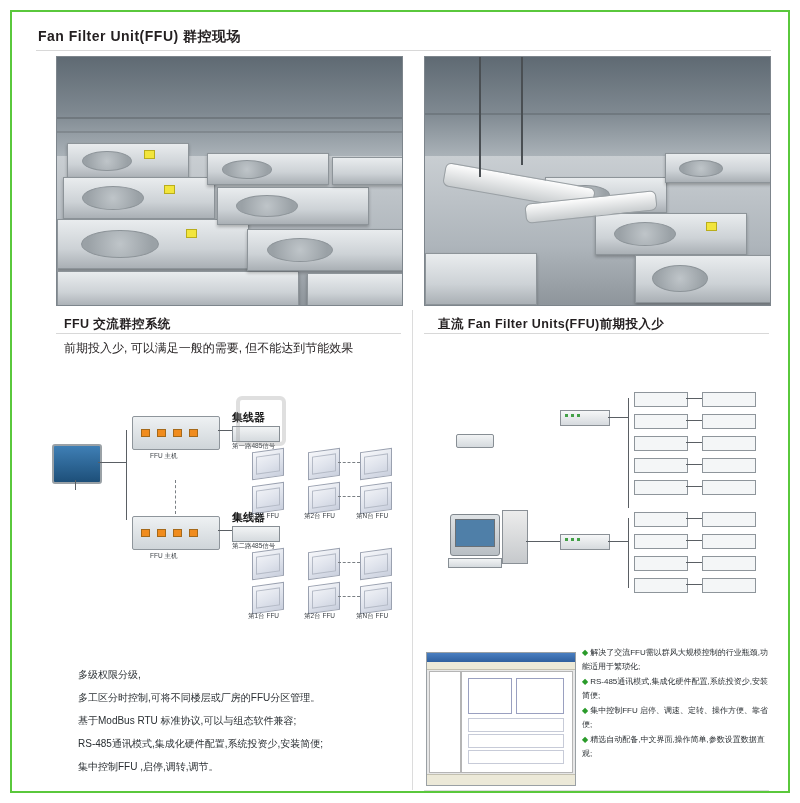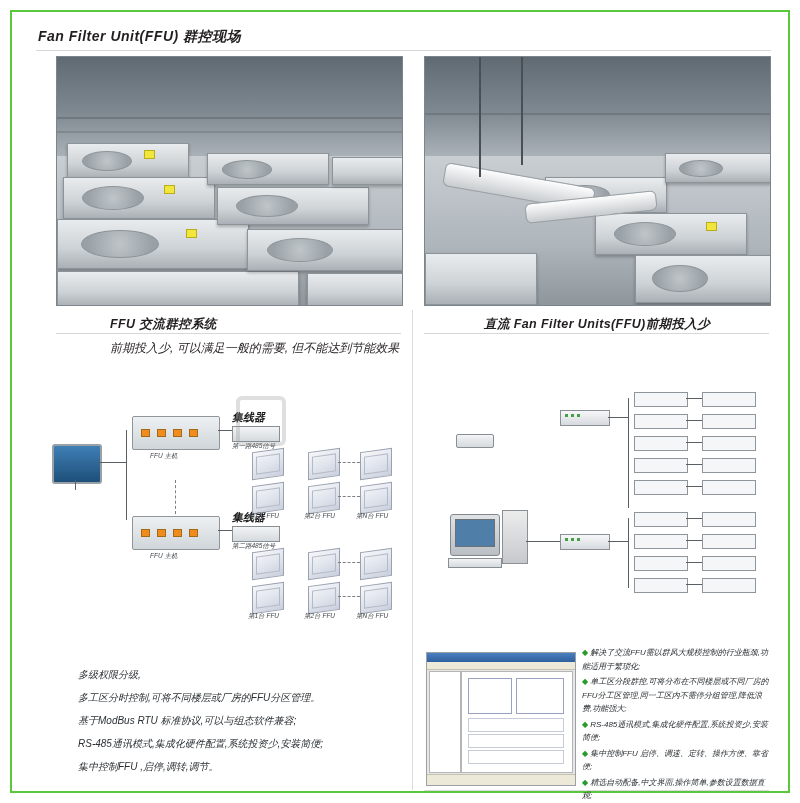--- a/index.html
+++ b/index.html
@@ -8,21 +8,20 @@
     background:#ffffff;
     font-family:"Liberation Sans","DejaVu Sans",sans-serif;
     overflow:hidden;
   }
   .page{
     position:relative;
     width:800px;height:803px;
     box-sizing:border-box;
     padding:10px;
     background:#ffffff;
-    font-style:italic;
   }
   .frame{
     position:relative;
     width:780px;height:783px;
     box-sizing:border-box;
     border:2px solid #5ac83c;
     background:#ffffff;
   }
   .inner{
     position:absolute;
@@ -73,21 +72,21 @@
   .pipe{
     position:absolute;background:linear-gradient(180deg,#fdfdfd,#c8ccce);
     border-radius:6px;border:1px solid #9aa0a4;
   }
   .wire{
     position:absolute;background:#4a4f53;
   }
   
   .cap{
     position:absolute;
-    font-size:12px;color:#231f20;margin-left:46px;
+    font-size:12px;color:#231f20;
   }
   .cap-title{
     font-weight:bold;font-size:12.5px;letter-spacing:.4px;
   }
   #cap-left-title{left:38px;top:296px;}
   #cap-left-sub{left:38px;top:320px;font-size:12px;}
   #cap-left-rule{position:absolute;left:30px;top:313px;width:345px;height:1px;background:#d8d8d8;}
   #cap-right-title{left:412px;top:296px;}
   #cap-right-sub{left:412px;top:320px;width:332px;line-height:19px;font-size:12px;}
   #cap-right-rule{position:absolute;left:398px;top:313px;width:345px;height:1px;background:#d8d8d8;}
@@ -398,21 +397,20 @@
         <div class="mini-room" style="left:54px;top:6px;width:46px;height:34px;"></div>
         <div class="mini-grid" style="left:6px;top:46px;width:94px;height:12px;"></div>
         <div class="mini-grid" style="left:6px;top:62px;width:94px;height:12px;"></div>
         <div class="mini-grid" style="left:6px;top:78px;width:94px;height:12px;"></div>
       </div>
       <div class="statusbar"></div>
     </div>
 
     <div class="bullets" id="bullets-right">
       <div><span class="bt">◆</span><span>解决了交流FFU需以群风大规模控制的行业瓶颈,功能适用于繁琐化;</span></div>
-      <div><span class="bt">◆</span><span>单工区分段群控,可将分布在不同楼层或不同厂房的FFU分工区管理,同一工区内不需停分组管理,降低浪费,功能强大;</span></div>
       <div><span class="bt">◆</span><span>RS-485通讯模式,集成化硬件配置,系统投资少,安装简便;</span></div>
       <div><span class="bt">◆</span><span>集中控制FFU 启停、调速、定转、操作方便、靠省便;</span></div>
       <div><span class="bt">◆</span><span>精选自动配备,中文界面,操作简单,参数设置数据直观;</span></div>
 
     </div>
 
     <div id="bottom-rule"></div>
 
   </div>
  </div>

